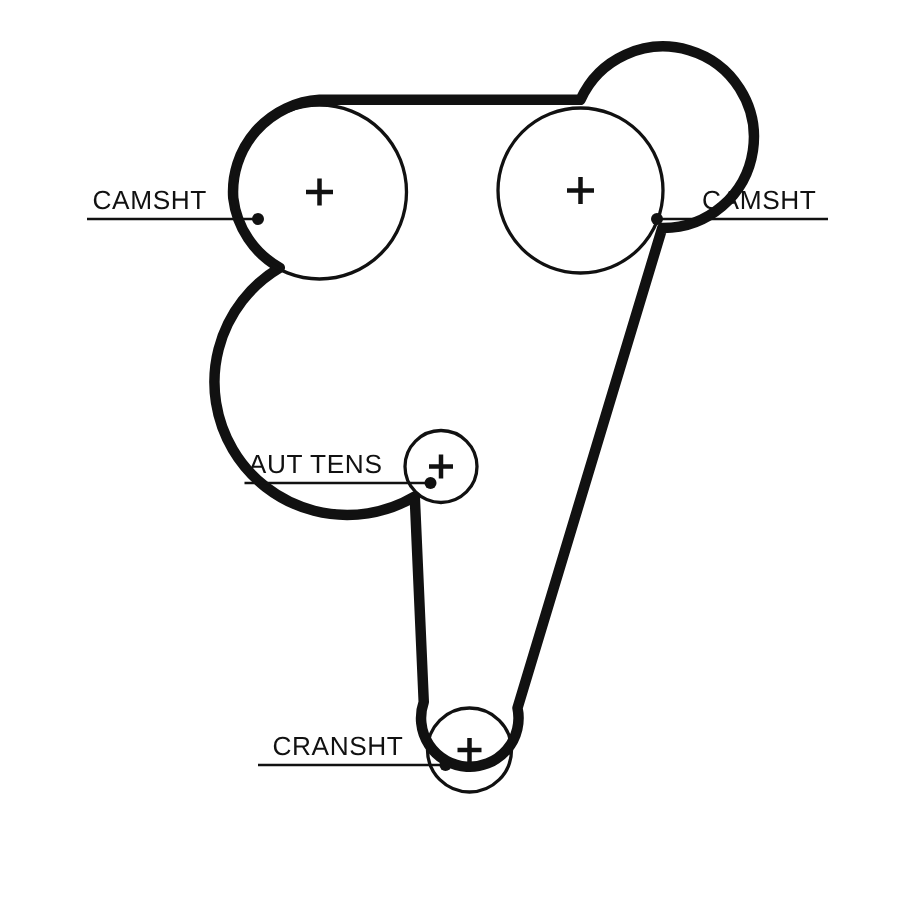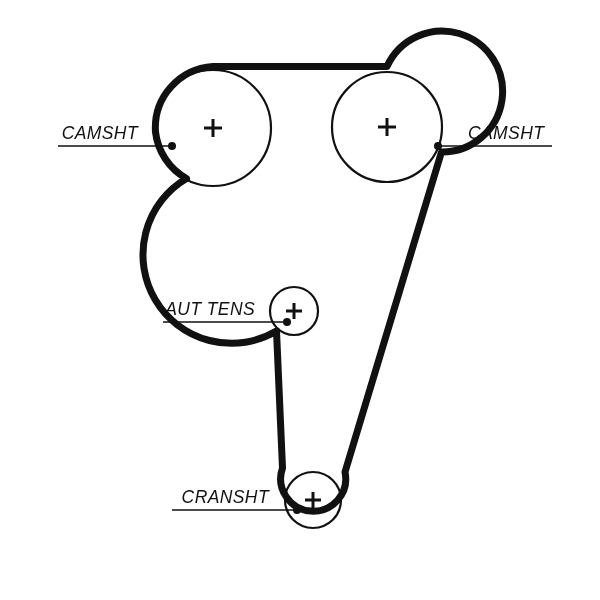--- a/index.html
+++ b/index.html
@@ -11,21 +11,20 @@
     width: 600px;
     height: 600px;
     overflow: hidden;
     font-family: "Liberation Sans", sans-serif;
   }
   #diagram-root {
     position: relative;
     width: 600px;
     height: 600px;
     background: #ffffff;
-    font-style: italic;
   }
   svg#belt-diagram {
     display: block;
     width: 600px;
     height: 600px;
   }
   .belt-path {
     fill: none;
     stroke: #111111;
     stroke-width: 7;

